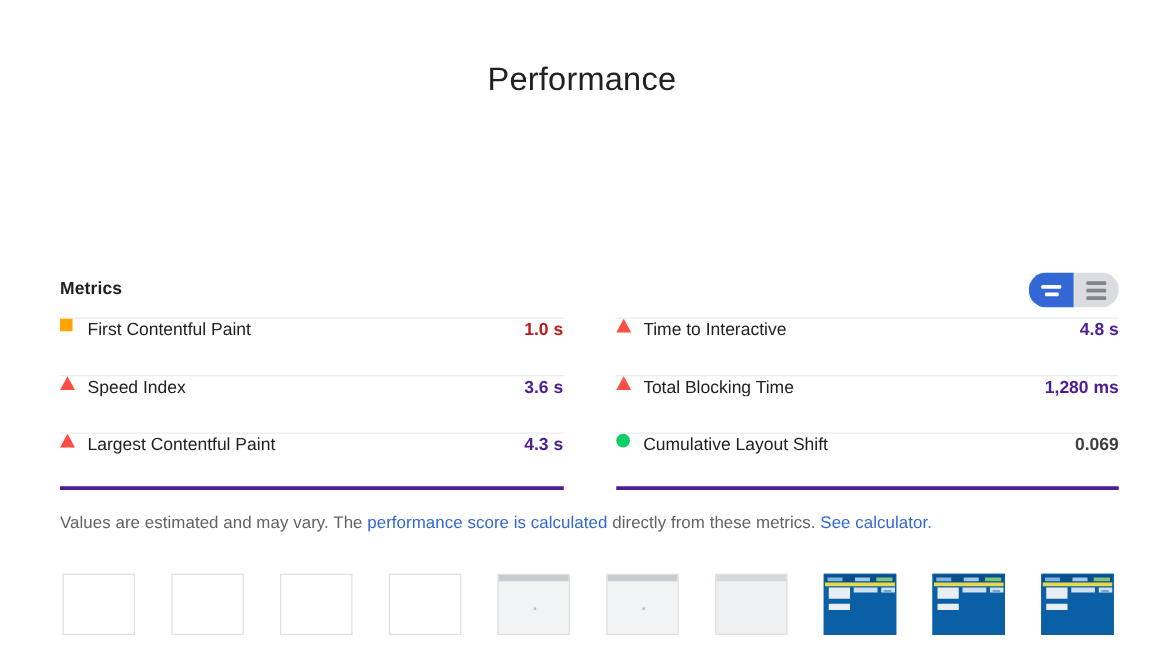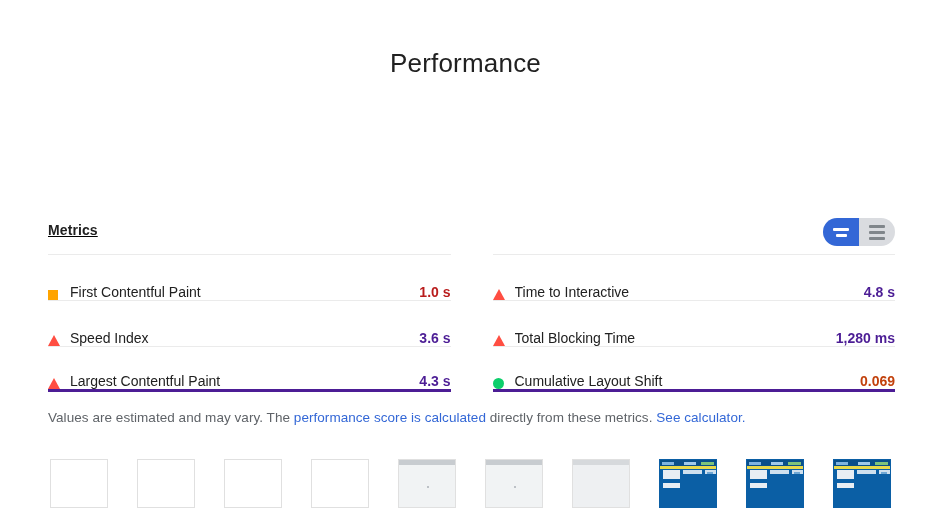--- a/index.html
+++ b/index.html
@@ -56,21 +56,20 @@
   
   .metrics-section {
     position: absolute;
     left: 48px;
     right: 36px;
     top: 222px;
   }
   .metrics-head {
     position: relative;
     height: 32px;
-    text-decoration: underline;
   }
   .metrics-title {
     font-size: 14px;
     font-weight: bold;
     color: #212121;
     letter-spacing: 0.1px;
   }
   .toggle-group {
     position: absolute;
     right: 0;
@@ -99,21 +98,21 @@
   .toggle-btn.inactive .tb-line { background: #80868b; }
 
   .metrics-columns {
     display: flex;
     gap: 42px;
   }
   .metrics-col { flex: 1; min-width: 0; }
 
   .metric-row {
     display: flex;
-    align-items: flex-end;
+    align-items: flex-start;
     height: 46px;
     border-top: 1px solid #ebebeb;
     position: relative;
   }
   .metric-row:last-child { border-bottom: 3px solid #4c1d95; }
 
   .metric-icon {
     width: 22px;
     display: flex;
     align-items: center;
@@ -145,21 +144,21 @@
   }
   .metric-value {
     font-size: 14px;
     font-weight: bold;
     text-align: right;
     white-space: nowrap;
     flex: none;
   }
   .v-average { color: #b91c1c; margin-left: 48px; }
   .v-fail { color: #4c1d95; }
-  .v-pass { color: #c2410c; }
+  .v-pass { color: #404040; }
 
   
   .note {
     position: absolute;
     left: 48px;
     top: 410px;
     font-size: 13.5px;
     color: #5f6368;
     letter-spacing: 0.05px;
     white-space: nowrap;

